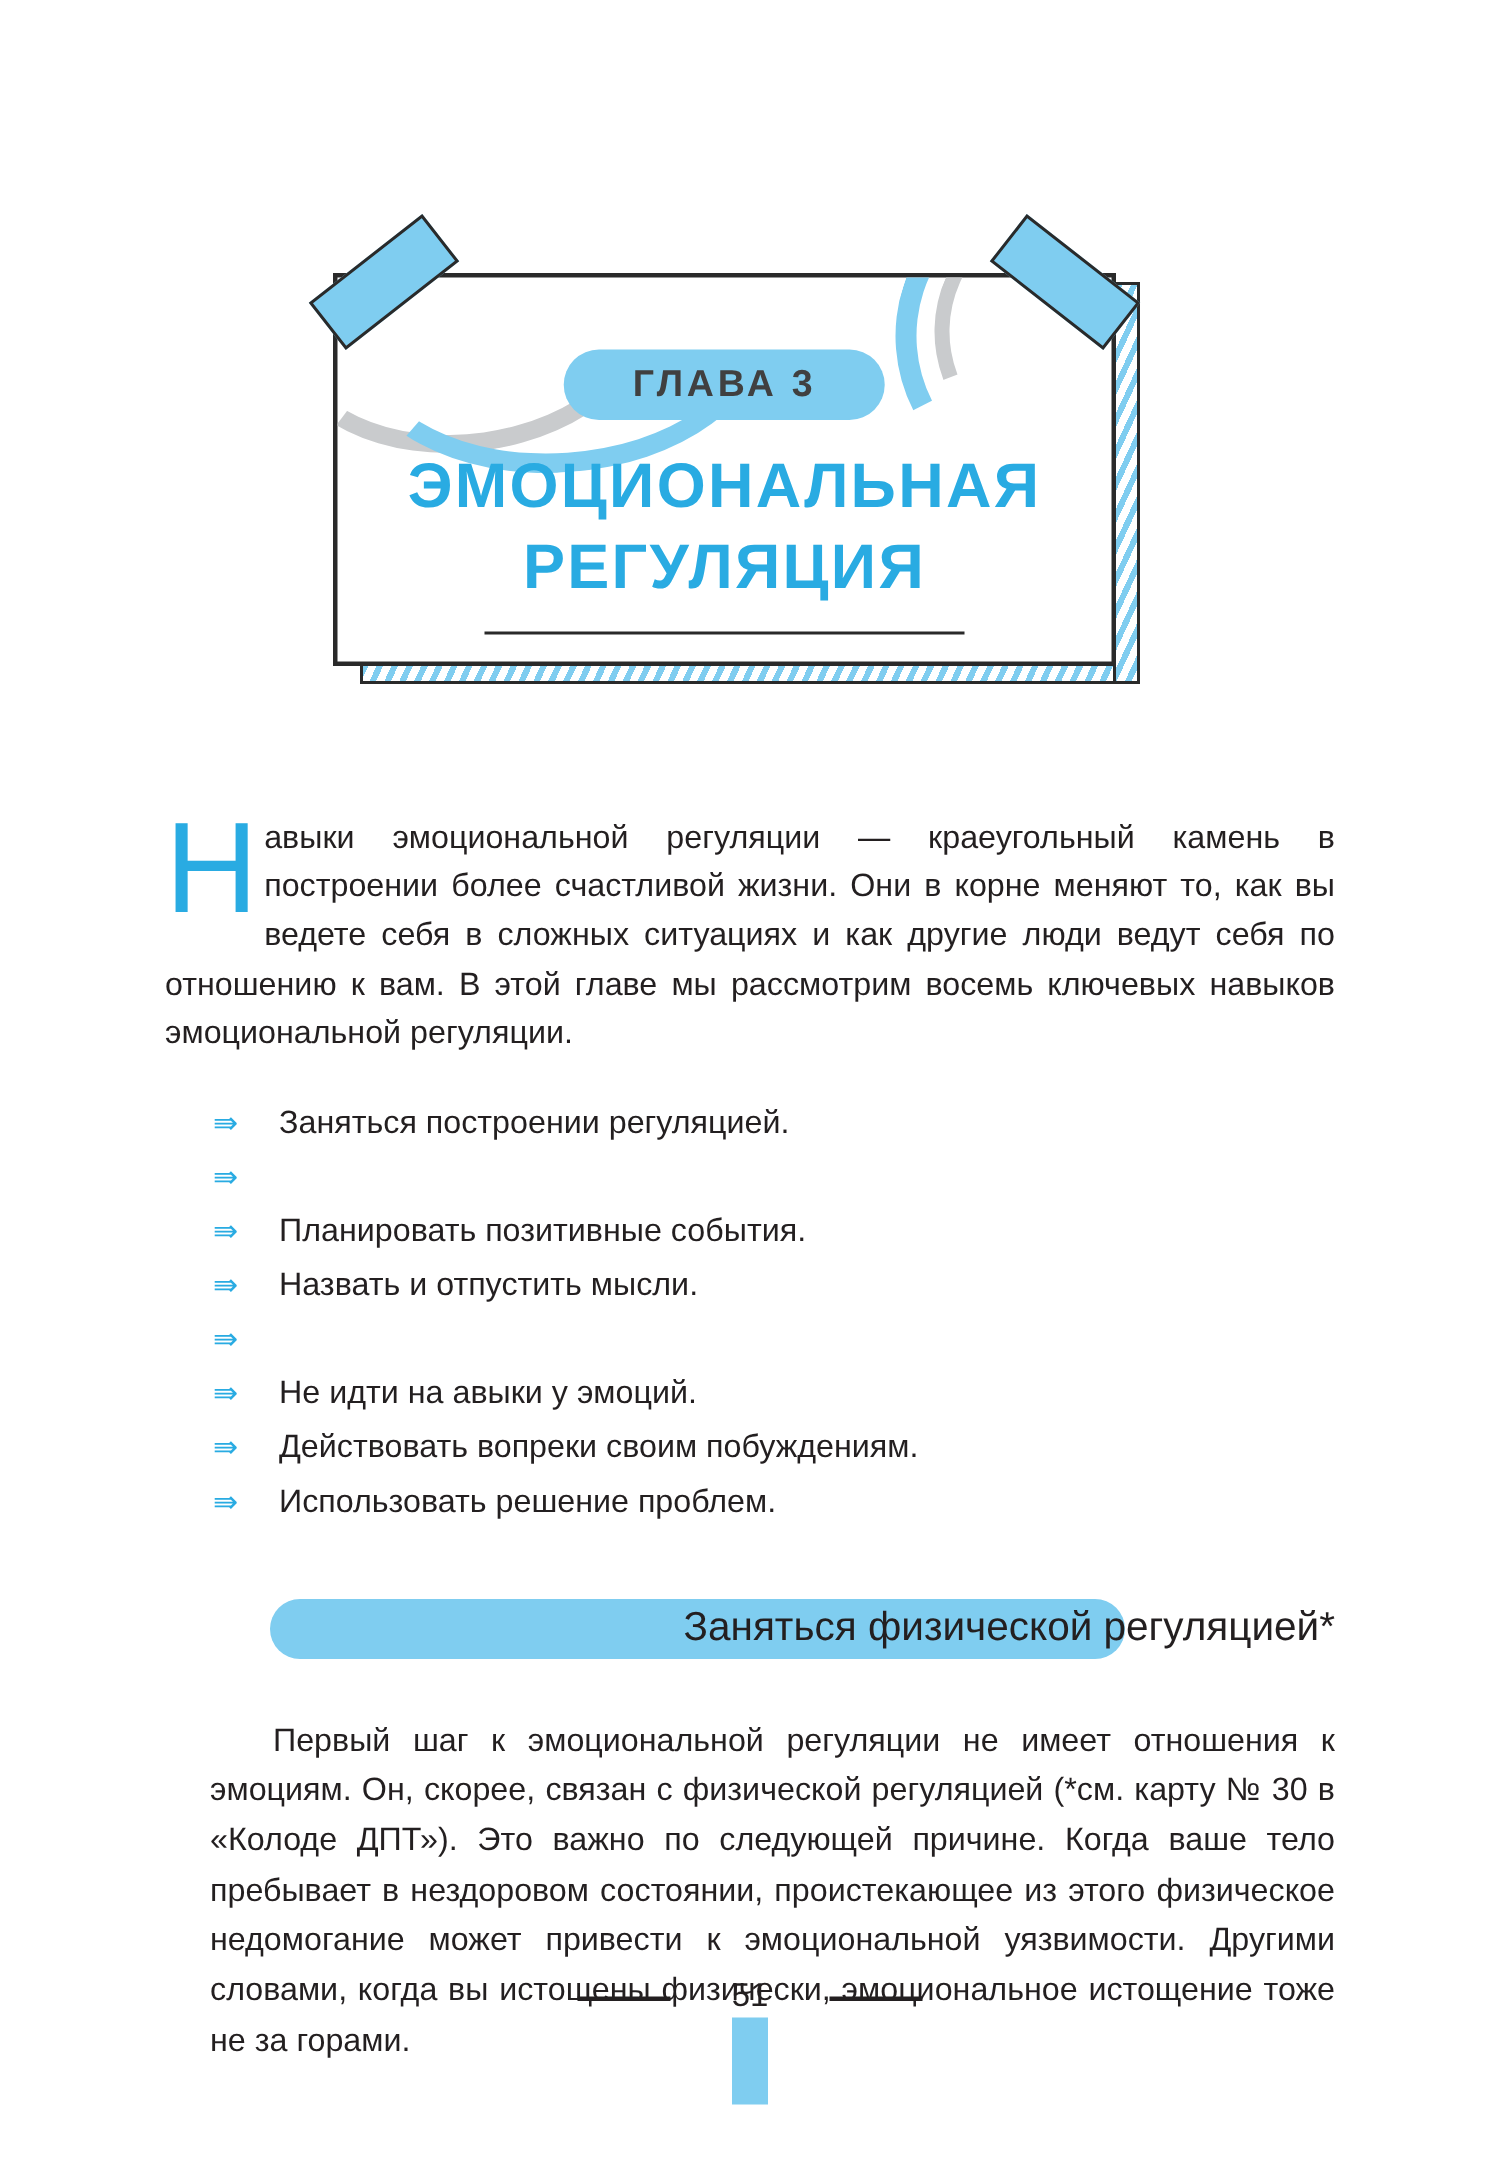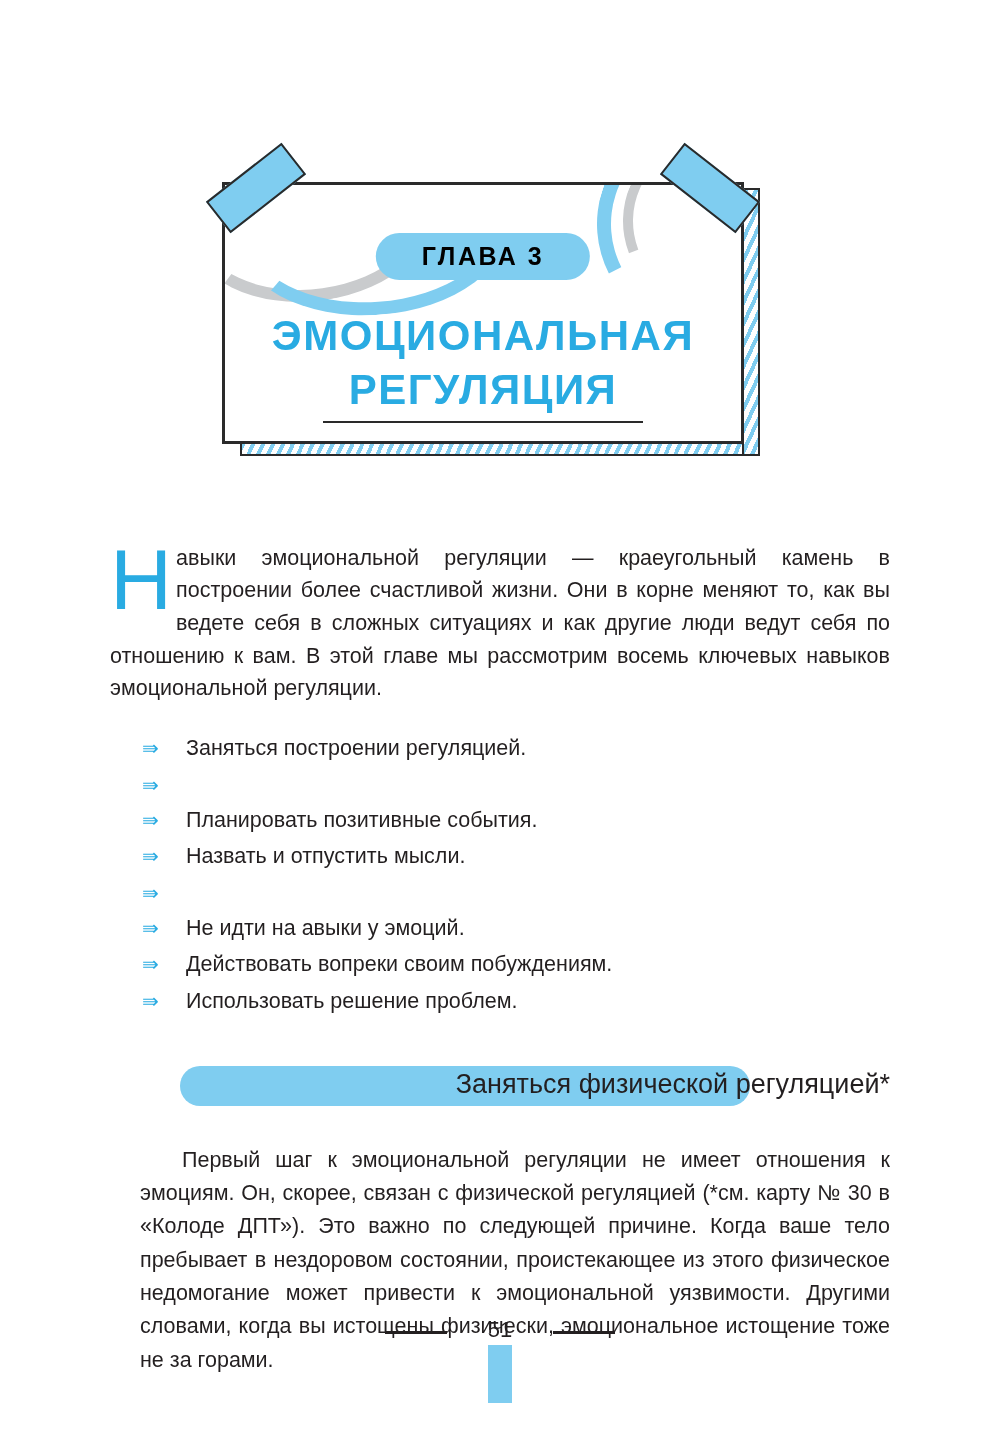--- a/index.html
+++ b/index.html
@@ -139,32 +139,32 @@
   }
 
   .chapter-pill {
     position: absolute;
     left: 50%;
     top: 48px;
     transform: translateX(-50%);
     background: #7fcdf0;
     border-radius: 26px;
     padding: 9px 46px;
-    color: #000000;
+    color: #404040;
     font-size: 25px;
     letter-spacing: 2.5px;
     font-weight: bold;
     white-space: nowrap;
   }
 
   .chapter-title {
     position: absolute;
     left: 0;
     right: 0;
-    top: 124px;
+    top: 112px;
     text-align: center;
     color: #29abe2;
     font-size: 42px;
     line-height: 1.28;
     font-weight: bold;
     letter-spacing: 1.5px;
   }
 
   .chapter-underline {
     position: absolute;

